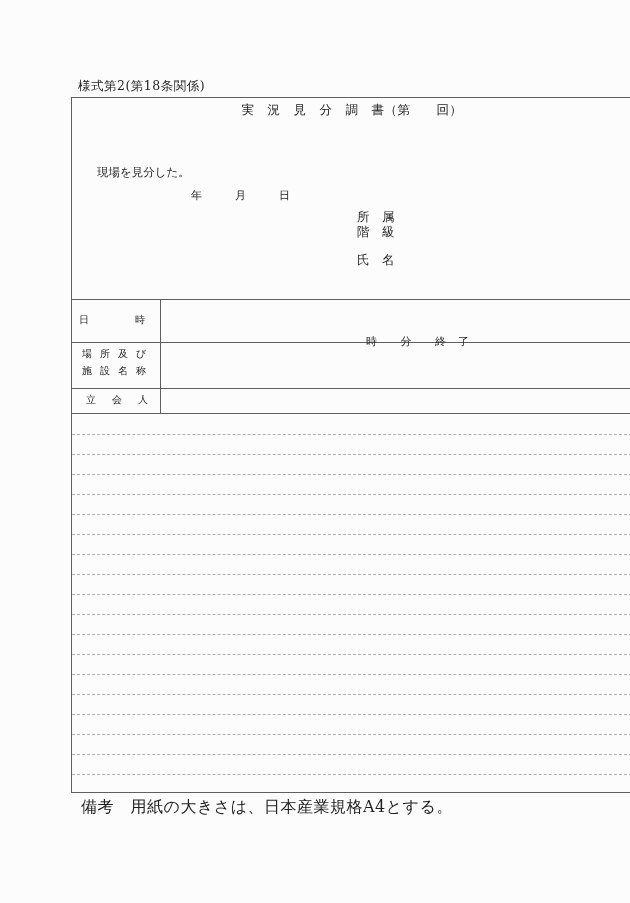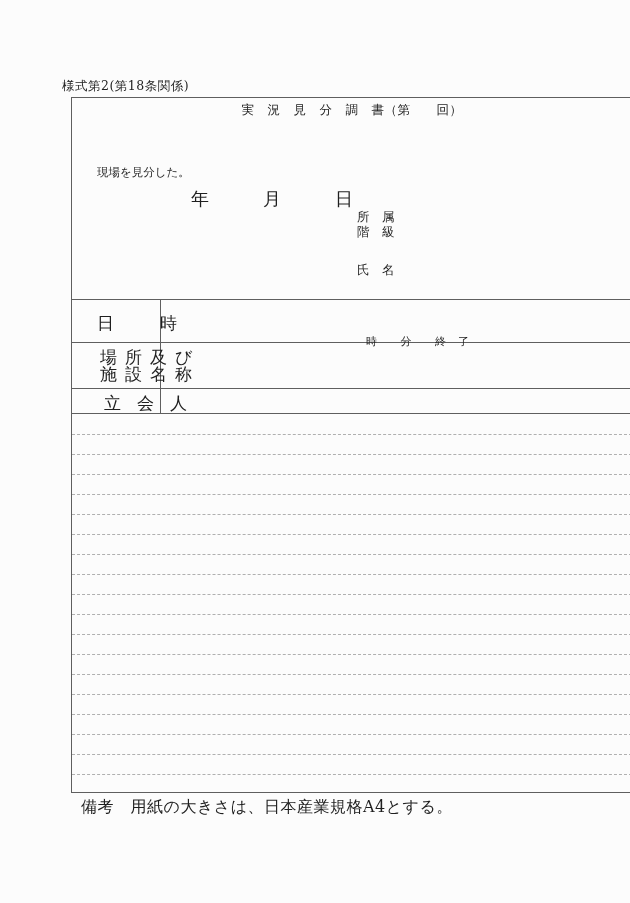--- a/index.html
+++ b/index.html
@@ -11,43 +11,43 @@
   *{margin:0;padding:0;box-sizing:border-box;}
   html,body{width:630px;height:903px;}
   body{
     background:var(--paper);
     font-family:"DejaVu Serif","Liberation Serif",serif;
     color:var(--text);
     position:relative;
     overflow:hidden;
   }
   .abs{position:absolute;line-height:1;white-space:pre;}
-  .form-label{left:62px;top:80px;font-size:12.5px;letter-spacing:0.5px;}
+  .form-label{left:78px;top:80px;font-size:12.5px;letter-spacing:0.5px;}
   .form-box{
     position:absolute;left:71px;top:97px;width:562px;height:696px;
     border:1.5px solid var(--border);
   }
   .title{
     position:absolute;left:0;top:4px;width:100%;
     text-align:center;font-size:12.5px;letter-spacing:0.5px;white-space:pre;
   }
   .intro-1{left:36px;top:47px;font-size:11.5px;letter-spacing:0px;}
   .intro-2{left:25px;top:69px;font-size:11.5px;letter-spacing:0px;}
-  .date-blank{left:119px;top:92px;font-size:18px;text-align:center;}
+  .date-blank{left:119px;top:92px;font-size:11px;text-align:center;}
   .sig{left:285px;font-size:12.5px;}
   .sig-affiliation{top:113px;}
   .sig-rank{top:128px;}
-  .sig-name{top:166px;}
+  .sig-name{top:156px;}
   .hline{position:absolute;left:0;width:100%;height:0;border-top:1px solid var(--border);}
   .hl-1{top:201px;}
   .hl-2{top:244px;}
   .hl-3{top:290px;}
   .hl-4{top:315px;}
   .vline{position:absolute;left:88px;top:201px;height:114px;width:0;border-left:1px solid var(--border);}
-  .cell-label{font-size:17px;margin-left:18px;}
+  .cell-label{font-size:10px;}
   .dt-label{left:7px;top:217px;letter-spacing:46px;}
   .dt-start{left:177px;top:209px;font-size:12.5px;letter-spacing:0.5px;}
   .dt-end{left:294px;top:238px;font-size:11px;letter-spacing:0.5px;}
   .loc-1{left:10px;top:251px;letter-spacing:8px;}
   .loc-2{left:10px;top:268px;letter-spacing:8px;}
   .witness{left:14px;top:297px;letter-spacing:16px;}
   .writing-area{position:absolute;left:0;top:315px;width:100%;height:381px;}
   .ruled-line{position:absolute;left:0;width:100%;height:0;border-top:1px dashed var(--ruled);}
   .remarks{left:81px;top:799px;font-size:16px;letter-spacing:0.5px;}
 </style>

